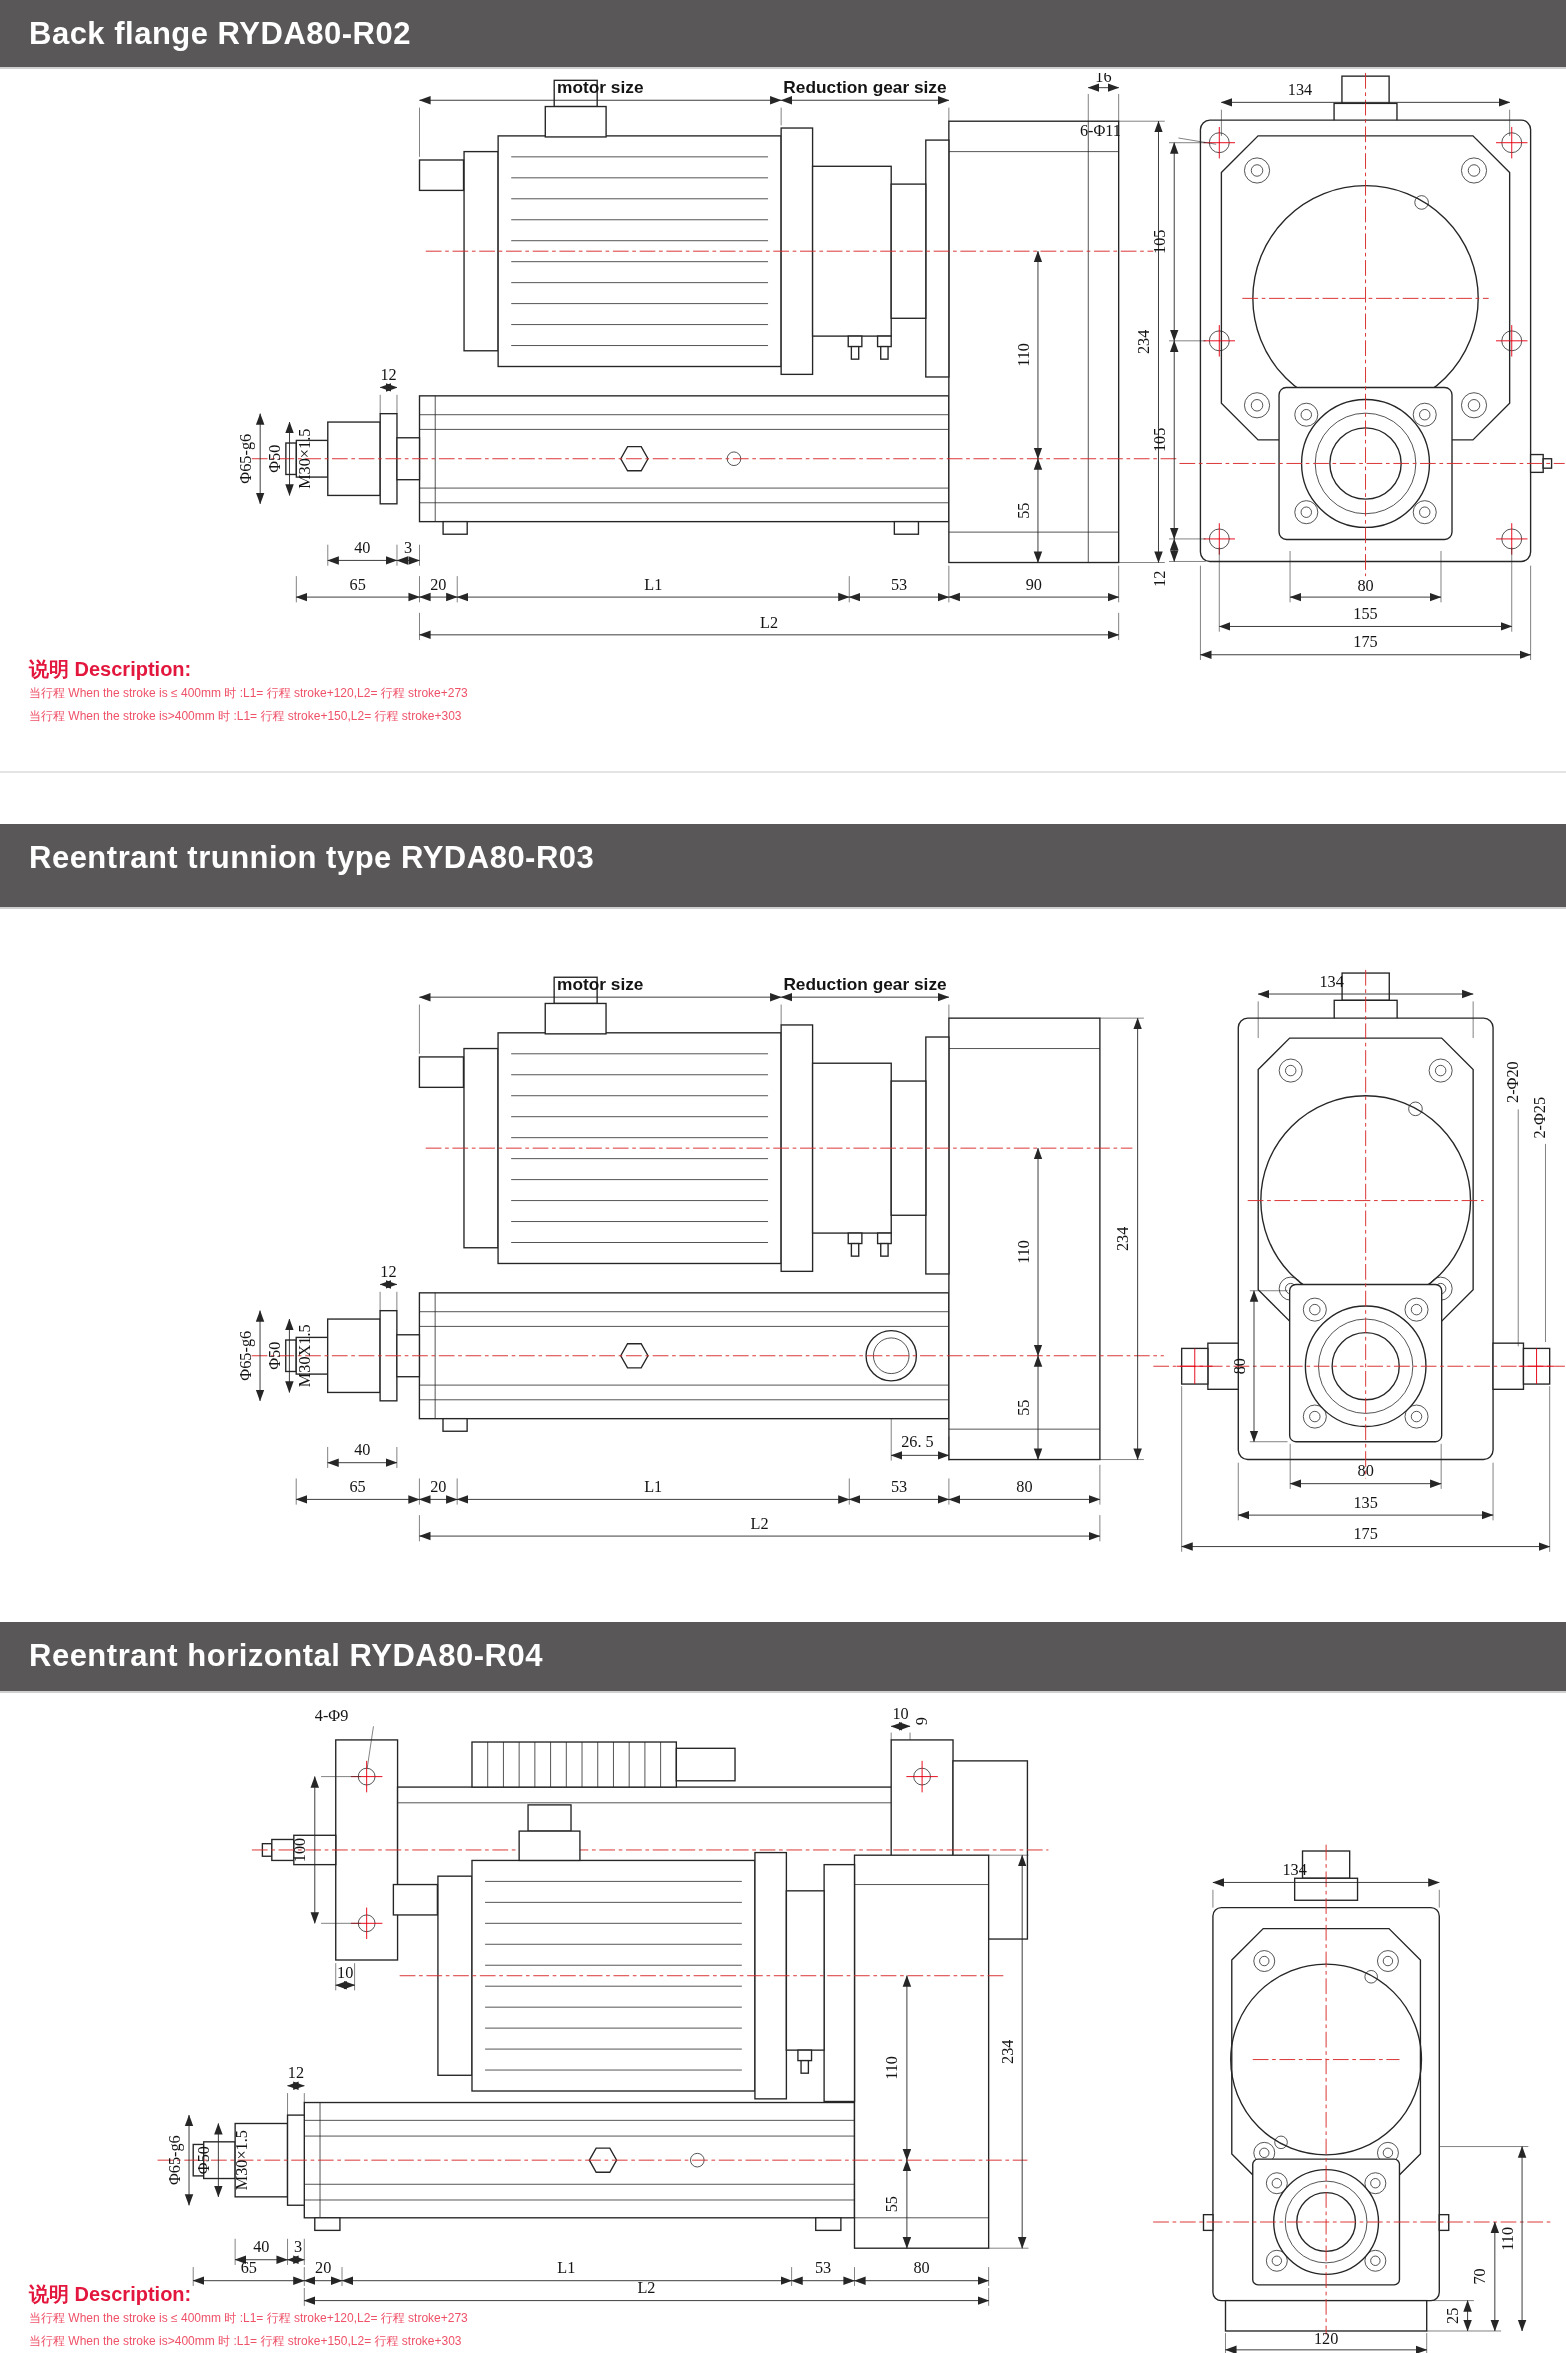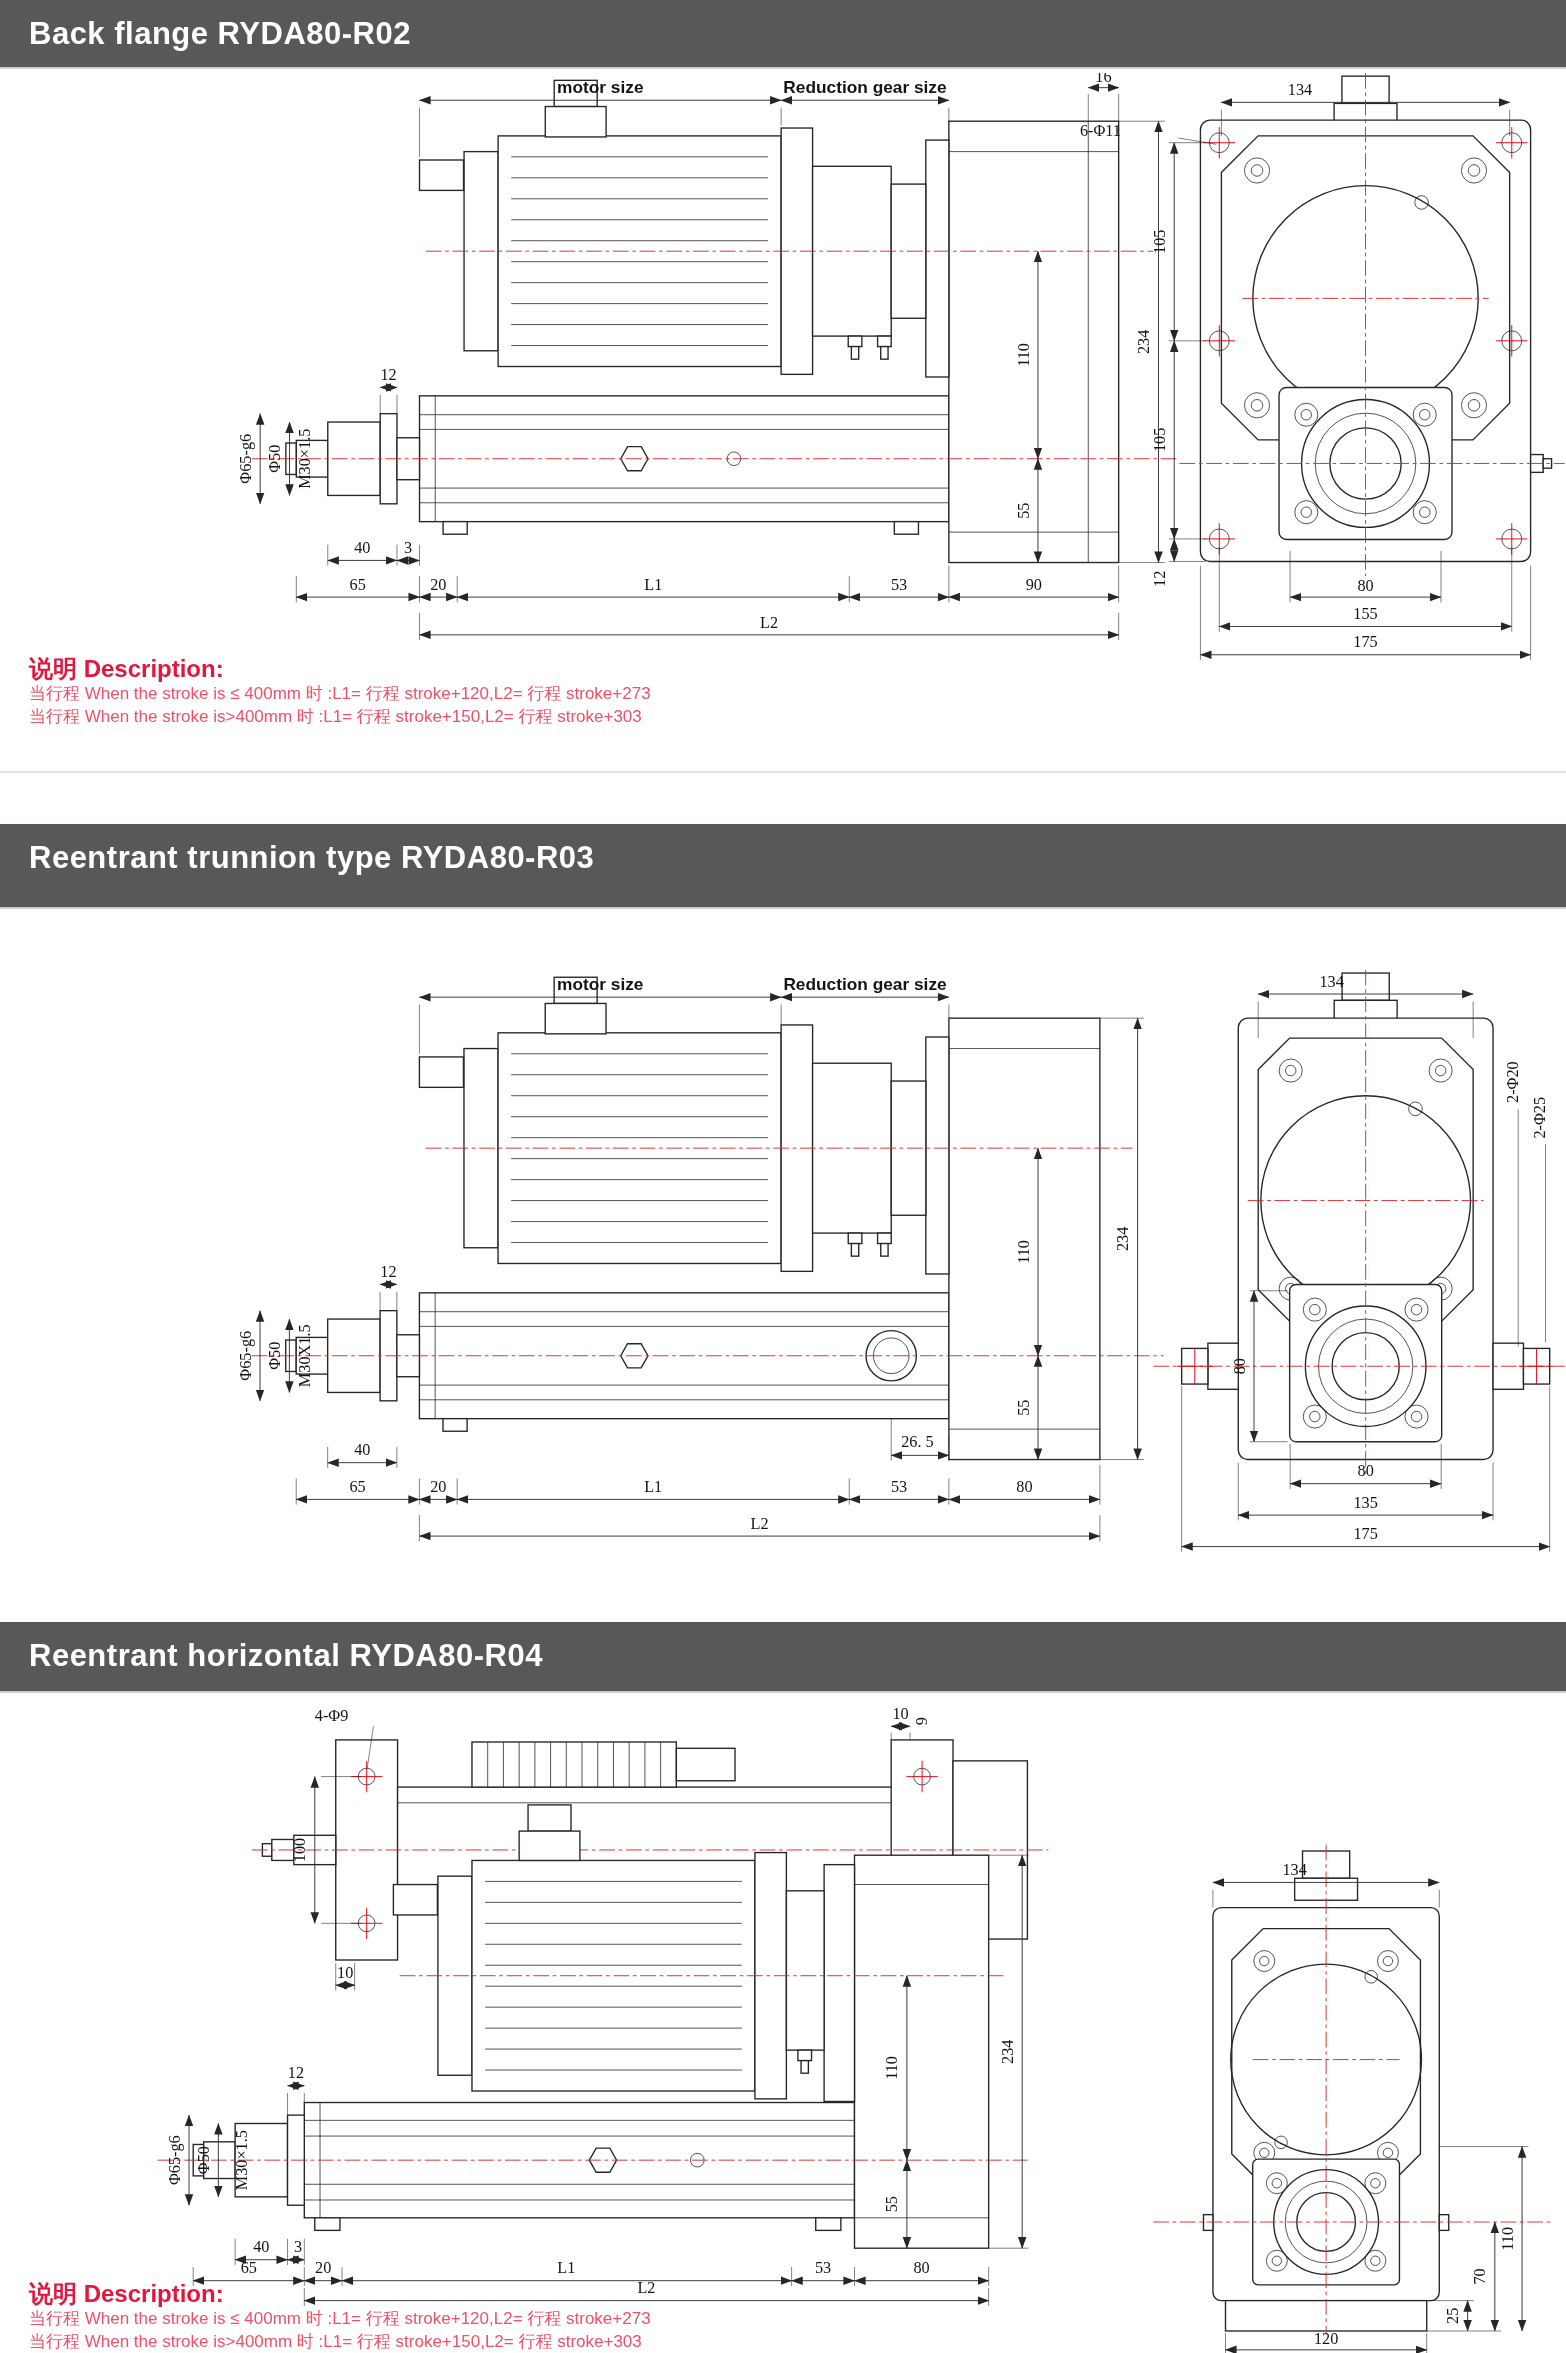--- a/index.html
+++ b/index.html
@@ -4,22 +4,22 @@
 <style>
   html,body{margin:0;padding:0;background:#fff;}
   .page{position:relative;width:1567px;height:2354px;background:#fff;overflow:hidden;
         font-family:"Liberation Sans",sans-serif;}
   .bar{position:absolute;left:0;width:1567px;height:69px;background:#595757;
        border-bottom:2.1px solid #cfcfcf;box-sizing:border-box;}
   .bar h1{margin:0;padding:0 0 0 29px;color:#fff;font-size:31px;font-weight:700;
           line-height:67px;font-family:"Liberation Sans",sans-serif;letter-spacing:0.5px;}
   .rule{position:absolute;left:0;width:1567px;height:1.6px;background:#e4e4e4;}
   .desc{position:absolute;left:29px;width:786px;}
-  .desc .h{color:#e3173d;font-size:24px;font-weight:700;line-height:26px;}
-  .desc .l{color:#ef5168;font-size:17px;line-height:23px;}
+  .desc .h{color:#e3173d;font-size:20px;font-weight:700;line-height:26px;}
+  .desc .l{color:#ef5168;font-size:12px;line-height:23px;}
   svg{position:absolute;left:0;}
   svg text{font-family:"Liberation Serif",serif;font-size:31px;fill:#141414;text-anchor:middle;}
   svg text.sans{font-family:"Liberation Sans",sans-serif;font-weight:700;font-size:33px;}
   svg text.ta-s{text-anchor:start;}
   .s{stroke:#262626;stroke-width:2.6;fill:none;}
   .s2{stroke:#262626;stroke-width:1.5;fill:none;}
   .wf{stroke:#262626;stroke-width:2.6;fill:#fff;}
   .dl{stroke:#262626;stroke-width:1.7;fill:none;}
   .xl{stroke:#262626;stroke-width:1.1;fill:none;}
   .cl{stroke:#d92b2b;stroke-width:1.8;fill:none;stroke-dasharray:30 7 7 7;}

